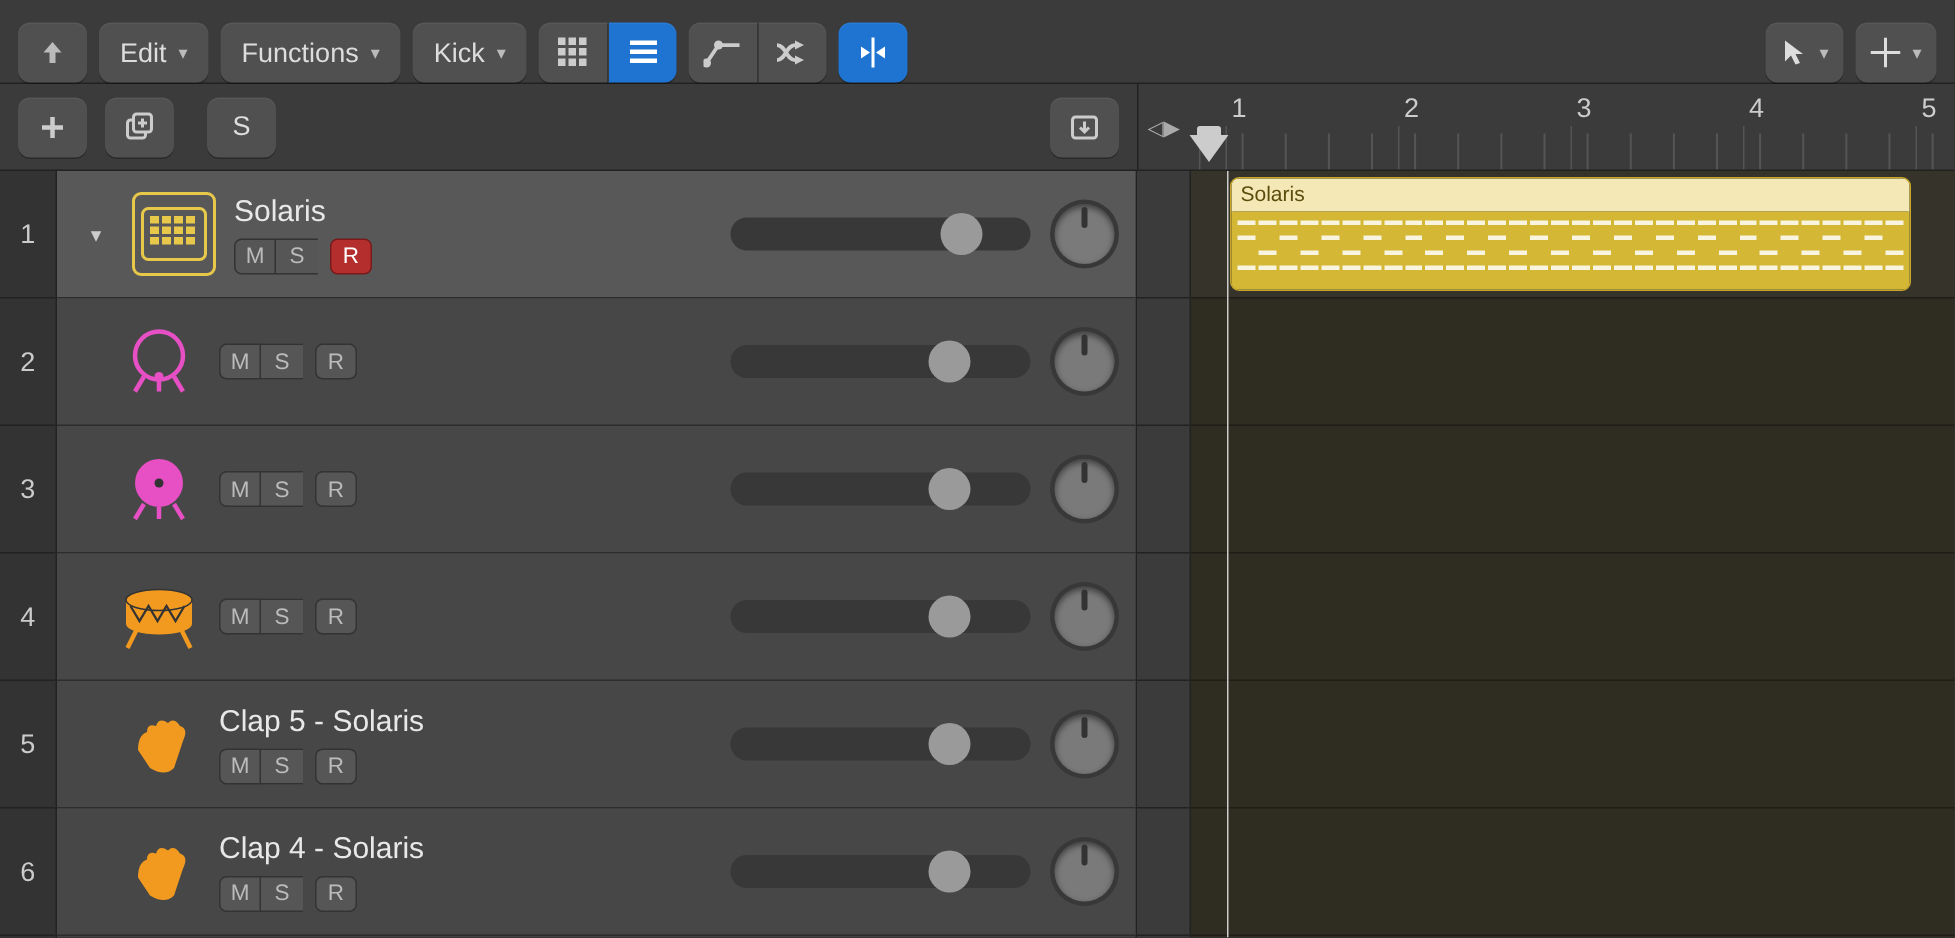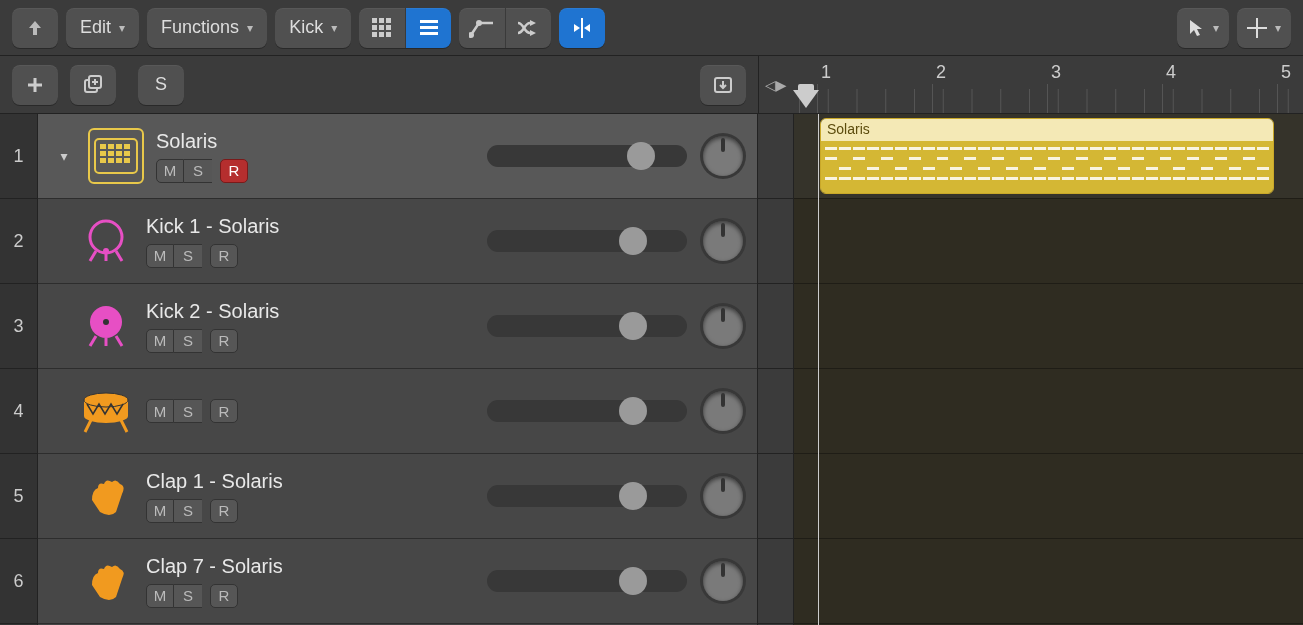--- a/index.html
+++ b/index.html
@@ -11,21 +11,21 @@
     overflow: hidden;
     user-select: none;
     color: #ddd;
     font-size: 14px;
   }
   .toolbar {
     height: 56px;
     background: #3b3b3b;
     border-bottom: 1px solid #222;
     display: flex;
-    align-items: center;
+    align-items: flex-end;
     padding: 0 12px;
     gap: 8px;
   }
   .tb-btn {
     height: 40px;
     border-radius: 8px;
     background: #505050;
     border: none;
     color: #ddd;
     display: inline-flex;
@@ -503,21 +503,20 @@
       <div class="icon-wrap indent">
         <svg width="48" height="48">
             <circle cx="24" cy="20" r="16" fill="none" stroke="#e74fc4" stroke-width="3"></circle>
             <circle cx="24" cy="34" r="3" fill="#e74fc4"></circle>
             <line x1="24" y1="36" x2="24" y2="44" stroke="#e74fc4" stroke-width="3"></line>
             <line x1="14" y1="34" x2="8" y2="44" stroke="#e74fc4" stroke-width="3"></line>
             <line x1="34" y1="34" x2="40" y2="44" stroke="#e74fc4" stroke-width="3"></line>
           </svg>
       </div>
       <div class="track-info">
-        <div class="track-name">Kick 1 - Solaris</div>
         <div class="msr-row">
           <div class="msr">M</div>
           <div class="msr">S</div>
           <div class="msr r-standalone">R</div>
         </div>
       </div>
       <div class="track-controls">
         <div class="vol-slider">
             <div class="vol-thumb" style="left:132px"></div>
           </div>
@@ -529,21 +528,20 @@
       <div class="icon-wrap indent">
         <svg width="48" height="48">
             <circle cx="24" cy="20" r="16" fill="#e74fc4"></circle>
             <circle cx="24" cy="20" r="3" fill="#333"></circle>
             <line x1="24" y1="36" x2="24" y2="44" stroke="#e74fc4" stroke-width="3"></line>
             <line x1="14" y1="34" x2="8" y2="44" stroke="#e74fc4" stroke-width="3"></line>
             <line x1="34" y1="34" x2="40" y2="44" stroke="#e74fc4" stroke-width="3"></line>
           </svg>
       </div>
       <div class="track-info">
-        <div class="track-name">Kick 2 - Solaris</div>
         <div class="msr-row">
           <div class="msr">M</div>
           <div class="msr">S</div>
           <div class="msr r-standalone">R</div>
         </div>
       </div>
       <div class="track-controls">
         <div class="vol-slider">
             <div class="vol-thumb" style="left:132px"></div>
           </div>
@@ -578,21 +576,21 @@
       </div>
     </div>
 
     <div class="track">
       <div class="icon-wrap indent">
         <svg width="48" height="48">
             <path d="M10 28 Q10 18 16 16 Q16 10 22 12 Q24 6 30 10 Q34 6 38 12 Q44 14 40 22 L34 40 Q28 46 18 40 Z" fill="#f19a1f"></path>
           </svg>
       </div>
       <div class="track-info">
-        <div class="track-name">Clap 1 - Solaris</div>
+        <div class="track-name">Clap 5 - Solaris</div>
         <div class="msr-row">
           <div class="msr">M</div>
           <div class="msr">S</div>
           <div class="msr r-standalone">R</div>
         </div>
       </div>
       <div class="track-controls">
         <div class="vol-slider">
             <div class="vol-thumb" style="left:132px"></div>
           </div>
@@ -600,21 +598,21 @@
       </div>
     </div>
 
     <div class="track">
       <div class="icon-wrap indent">
         <svg width="48" height="48">
             <path d="M10 28 Q10 18 16 16 Q16 10 22 12 Q24 6 30 10 Q34 6 38 12 Q44 14 40 22 L34 40 Q28 46 18 40 Z" fill="#f19a1f"></path>
           </svg>
       </div>
       <div class="track-info">
-        <div class="track-name">Clap 7 - Solaris</div>
+        <div class="track-name">Clap 4 - Solaris</div>
         <div class="msr-row">
           <div class="msr">M</div>
           <div class="msr">S</div>
           <div class="msr r-standalone">R</div>
         </div>
       </div>
       <div class="track-controls">
         <div class="vol-slider">
             <div class="vol-thumb" style="left:132px"></div>
           </div>

